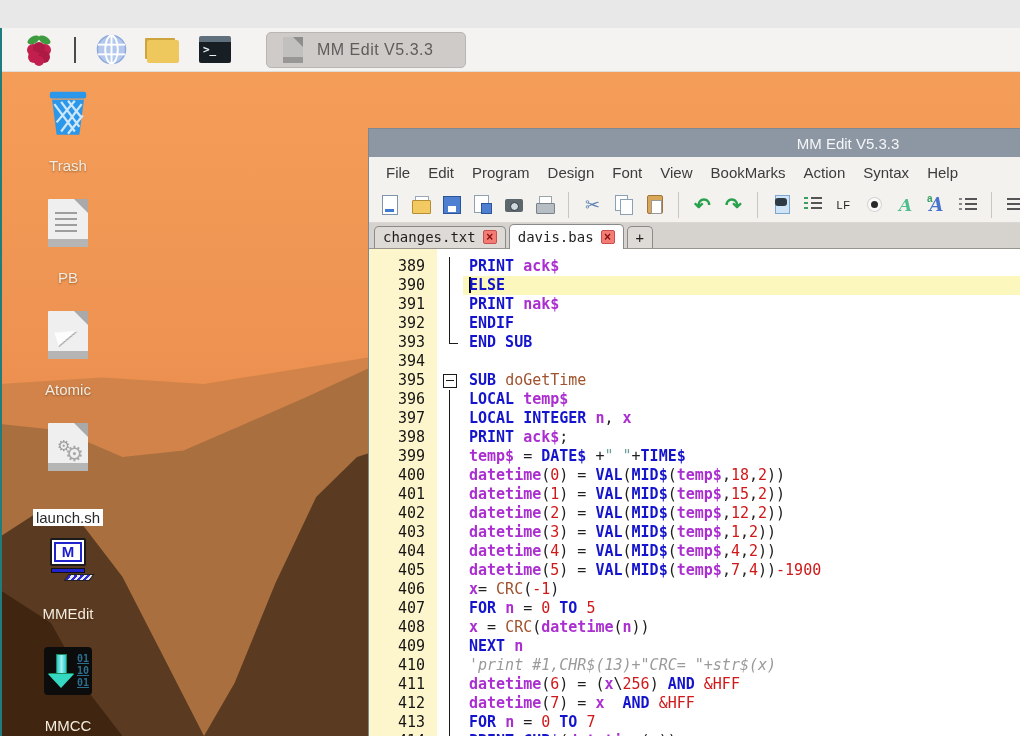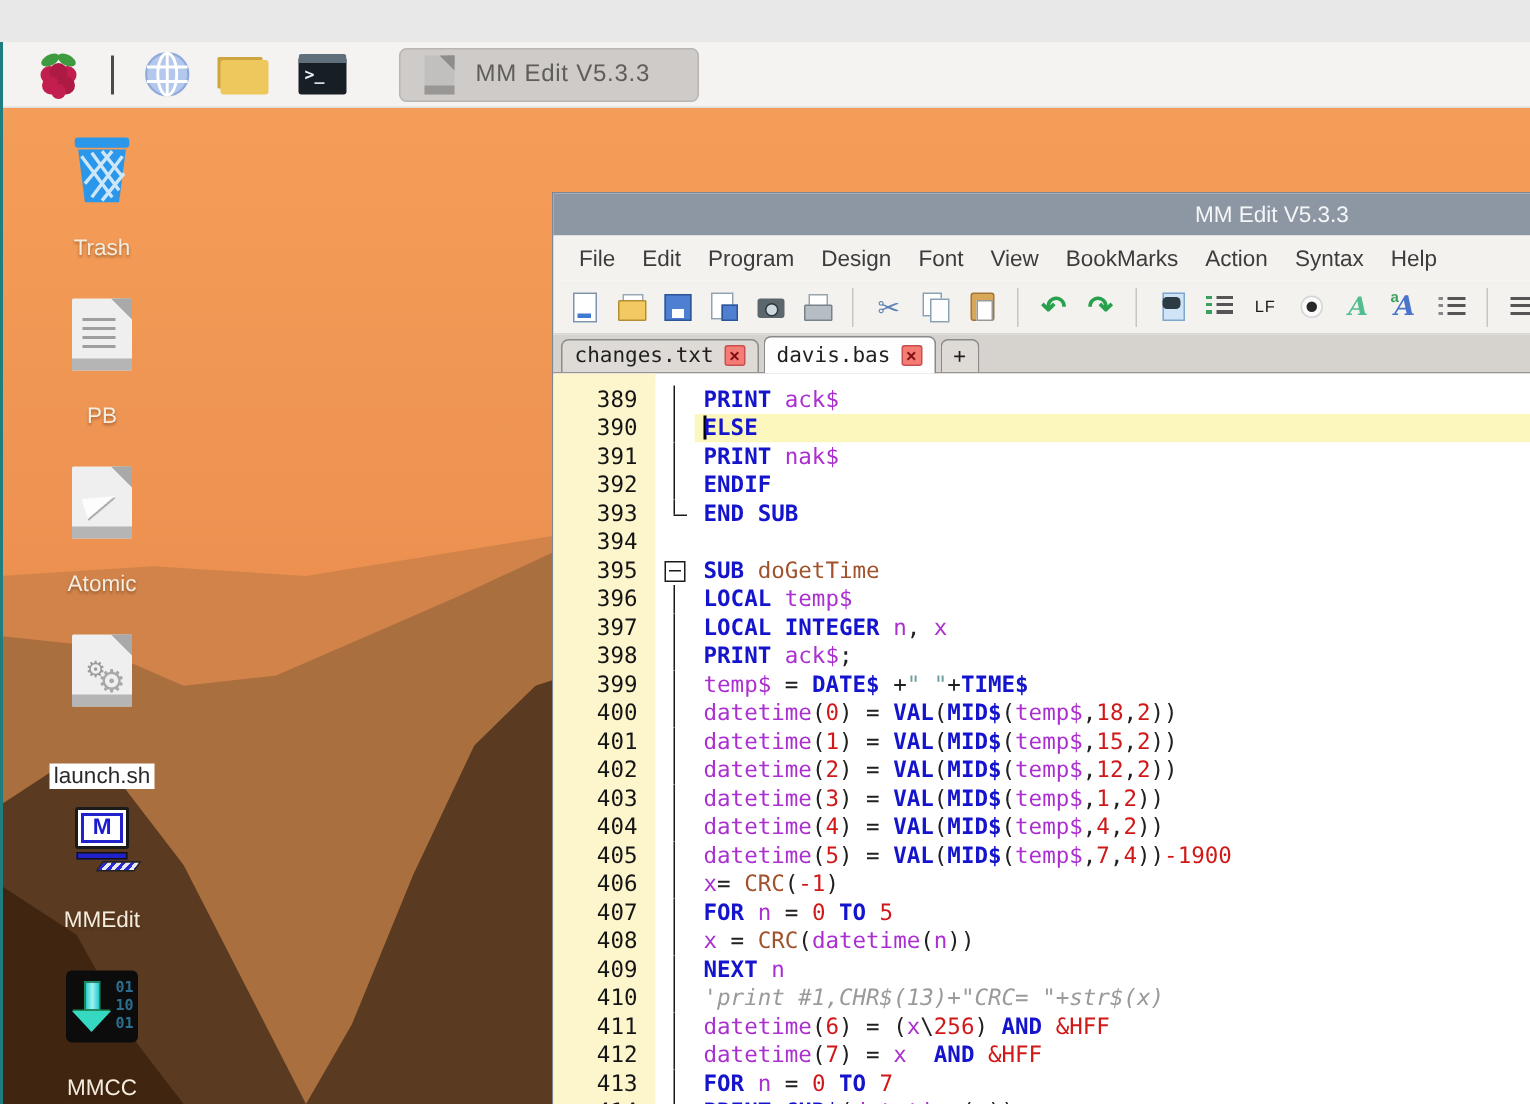--- a/index.html
+++ b/index.html
@@ -54,21 +54,21 @@
   .mmedit .mon { width:36px; height:28px; background:#fff; border:2px solid #1a1a1a; border-radius:2px; display:flex; align-items:center; justify-content:center; box-shadow:inset 0 0 0 2px #fff, inset 0 0 0 4px #2222cc; }
   .mmedit .mon b { color:#1b1bd0; font-size:15px; }
   .mmedit .slot { width:34px; height:5px; background:#2222cc; border:1px solid #111; margin-top:2px; }
   .mmedit .kbd { width:26px; height:7px; margin-left:22px; margin-top:1px; background:repeating-linear-gradient(100deg,#2a2ad0 0 3px,#e8e8f4 3px 6px); border:1px solid #222; transform:skewX(-35deg); }
   .mmedit { display:flex; flex-direction:column; align-items:center; }
   
   .mmcc { width:48px; height:48px; background:#0c0c0c; border-radius:4px; display:flex; align-items:center; padding:4px; gap:3px; }
   .mmcc .arr { display:flex; flex-direction:column; align-items:center; }
   .mmcc .stem { width:11px; height:20px; background:linear-gradient(90deg,#27c9c9,#9ff3f3,#27c9c9); border:1px solid #1c8a5a; }
   .mmcc .head { width:0; height:0; border-top:14px solid #35d8c0; border-left:13px solid transparent; border-right:13px solid transparent; filter:drop-shadow(0 -1px 0 #1c8a5a); }
-  .mmcc .bits { color:#2c6e8e; font:bold 10px/1.2 "DejaVu Sans Mono",monospace; }
+  .mmcc .bits { color:#2c6e8e; font:bold 10px/1.2 "DejaVu Sans Mono",monospace;text-decoration:underline; }
 
   
   .window { position:absolute; left:368px; top:128px; width:960px; height:640px; background:#fff;
     border:1px solid #7e8892; z-index:10; display:flex; flex-direction:column; }
   .titlebar { height:28px; background:var(--window-titlebar,#8d97a3); display:flex; align-items:center; justify-content:center; flex:none; }
   .titlebar .wtitle { color:#f4f6f8; font-size:15px; }
   .menubar { height:30px; background:#f4f2ef; display:flex; align-items:center; padding-left:8px; flex:none; }
   .menu-item { padding:0 9px; font-size:15px; color:#3c3c3c; }
   .toolbar { height:36px; background:#f4f2ef; border-bottom:1px solid #dad7d2; display:flex; align-items:center; padding-left:8px; gap:6px; flex:none; }
   .tb-sep { width:1px; height:26px; background:#c9c6c1; margin:0 5px; }
@@ -123,21 +123,21 @@
   .fold { width:26px; flex:none; position:relative; background:#fff; }
   .fold.f-line::before { content:""; position:absolute; left:12px; top:0; bottom:0; width:1px; background:#1a1a1a; }
   .fold.f-end::before { content:""; position:absolute; left:12px; top:0; height:10px; width:1px; background:#1a1a1a; }
   .fold.f-end::after { content:""; position:absolute; left:12px; top:10px; width:9px; height:1px; background:#1a1a1a; }
   .fold.f-box::before { content:""; position:absolute; left:6px; top:3px; width:12px; height:12px; background:#fff; border:1px solid #1a1a1a; }
   .fold.f-box::after { content:""; position:absolute; left:9px; top:9px; width:8px; height:1px; background:#1a1a1a; }
   .code { flex:1; white-space:pre; color:#202020; padding-left:6px; background:#fff; }
   .row.hl .code { background:var(--active-line-bg,#fbf7bd); }
   .cursor { display:inline-block; width:2px; height:16px; background:#000; vertical-align:-3px; margin-right:-2px; }
   .tk-k { color:var(--c-keyword,#1414cc); font-weight:bold; }
-  .tk-v { color:var(--c-variable,#ab2fd0); }
+  .tk-v { color:var(--c-variable,#ab2fd0);font-weight:bold; }
   .tk-n { color:var(--c-number,#d01818); }
   .tk-f { color:var(--c-user-function,#a0522d); font-weight:normal; }
   .tk-c { color:var(--c-comment,#9a9a9a); font-style:italic; }
   .tk-s { color:var(--c-string,#6e9e9e); }
   .tk-p { color:#202020; }
 </style>
 </head>
 <body>
 
 <div class="screen">

